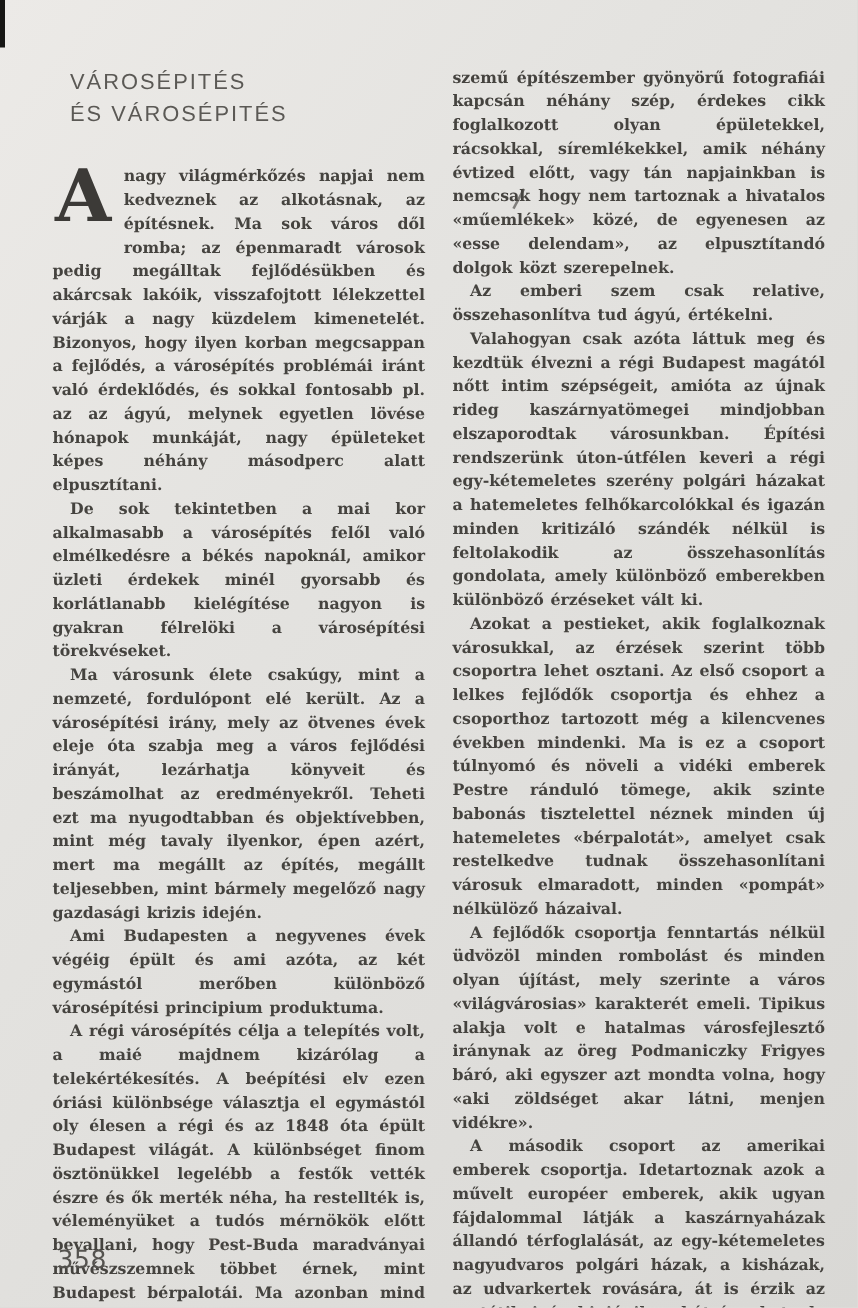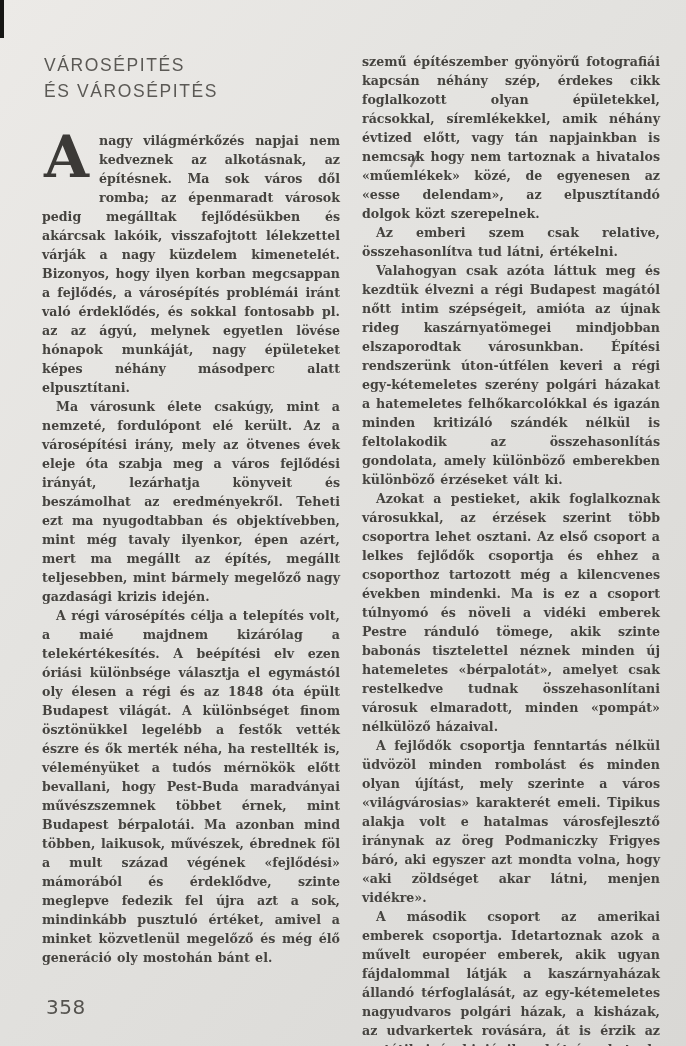--- a/index.html
+++ b/index.html
@@ -38,21 +38,21 @@
     position: absolute;
     left: 42px;
     top: 52px;
     display: flex;
     gap: 22px;
   }
   .col {
     width: 298px;
   }
   .article-title {
-    margin: 0 0 27px 2px;
+    margin: 0 0 27px 14px;
     font-family: "Liberation Sans", sans-serif;
     font-weight: 400;
     font-size: 17.5px;
     line-height: 26px;
     letter-spacing: 1.6px;
     color: #5b5955;
   }
   .article-title span { display: block; }
   .para {
     margin: 0;
@@ -94,28 +94,30 @@
 
   <div class="columns">
 
     <div class="col">
       <h1 class="article-title">
         <span>VÁROSÉPITÉS</span>
         <span>ÉS VÁROSÉPITÉS</span>
       </h1>
 
       <p class="para no-indent"><span class="drop-cap">A</span><span>nagy világmérkőzés napjai nem kedveznek az alkotásnak, az építésnek. Ma sok város dől romba; az épenmaradt városok pedig megálltak fejlődésükben és akárcsak lakóik, visszafojtott lélekzettel várják a nagy küzdelem kimenetelét. Bizonyos, hogy ilyen korban megcsappan a fejlődés, a városépítés problémái iránt való érdeklődés, és sokkal fontosabb pl. az az ágyú, melynek egyetlen lövése hónapok munkáját, nagy épületeket képes néhány másodperc alatt elpusztítani.</span></p>
+      <p class="para">De sok tekintetben a mai kor alkalmasabb a városépítés felől való elmélkedésre a békés napoknál, amikor üzleti érdekek minél gyorsabb és korlátlanabb kielégítése nagyon is gyakran félrelöki a városépítési törekvéseket.</p>
       <p class="para">Ma városunk élete csakúgy, mint a nemzeté, fordulópont elé került. Az a városépítési irány, mely az ötvenes évek eleje óta szabja meg a város fejlődési irányát, lezárhatja könyveit és beszámolhat az eredményekről. Teheti ezt ma nyugodtabban és objektívebben, mint még tavaly ilyenkor, épen azért, mert ma megállt az építés, megállt teljesebben, mint bármely megelőző nagy gazdasági krizis idején.</p>
+      <p class="para">Ami Budapesten a negyvenes évek végéig épült és ami azóta, az két egymástól merőben különböző városépítési principium produktuma.</p>
       <p class="para">A régi városépítés célja a telepítés volt, a maié majdnem kizárólag a telekértékesítés. A beépítési elv ezen óriási különbsége választja el egymástól oly élesen a régi és az 1848 óta épült Budapest világát. A különbséget finom ösztönükkel legelébb a festők vették észre és ők merték néha, ha restellték is, véleményüket a tudós mérnökök előtt bevallani, hogy Pest-Buda maradványai művészszemnek többet érnek, mint Budapest bérpalotái. Ma azonban mind többen, laikusok, művészek, ébrednek föl a mult század végének «fejlődési» mámorából és érdeklődve, szinte meglepve fedezik fel újra azt a sok, mindinkább pusztuló értéket, amivel a minket közvetlenül megelőző és még élő generáció oly mostohán bánt el.</p>
 
     </div>
 
     <div class="col">
       <p class="para no-indent">szemű építészember gyönyörű fotografiái kapcsán néhány szép, érdekes cikk foglalkozott olyan épületekkel, rácsokkal, síremlékekkel, amik néhány évtized előtt, vagy tán napjainkban is nemcsak hogy nem tartoznak a hivatalos «műemlékek» közé, de egyenesen az «esse delendam», az elpusztítandó dolgok közt szerepelnek.</p>
-      <p class="para">Az emberi szem csak relative, összehasonlítva tud látni, értékelni.</p>
+      <p class="para">Az emberi szem csak relative, összehasonlítva tud ágyú, értékelni.</p>
       <p class="para">Valahogyan csak azóta láttuk meg és kezdtük élvezni a régi Budapest magától nőtt intim szépségeit, amióta az újnak rideg kaszárnyatömegei mindjobban elszaporodtak városunkban. Építési rendszerünk úton-útfélen keveri a régi egy-kétemeletes szerény polgári házakat a hatemeletes felhőkarcolókkal és igazán minden kritizáló szándék nélkül is feltolakodik az összehasonlítás gondolata, amely különböző emberekben különböző érzéseket vált ki.</p>
       <p class="para">Azokat a pestieket, akik foglalkoznak városukkal, az érzések szerint több csoportra lehet osztani. Az első csoport a lelkes fejlődők csoportja és ehhez a csoporthoz tartozott még a kilencvenes években mindenki. Ma is ez a csoport túlnyomó és növeli a vidéki emberek Pestre ránduló tömege, akik szinte babonás tisztelettel néznek minden új hatemeletes «bérpalotát», amelyet csak restelkedve tudnak összehasonlítani városuk elmaradott, minden «pompát» nélkülöző házaival.</p>
       <p class="para">A fejlődők csoportja fenntartás nélkül üdvözöl minden rombolást és minden olyan újítást, mely szerinte a város «világvárosias» karakterét emeli. Tipikus alakja volt e hatalmas városfejlesztő iránynak az öreg Podmaniczky Frigyes báró, aki egyszer azt mondta volna, hogy «aki zöldséget akar látni, menjen vidékre».</p>
       <p class="para">A második csoport az amerikai emberek csoportja. Idetartoznak azok a művelt européer emberek, akik ugyan fájdalommal látják a kaszárnyaházak állandó térfoglalását, az egy-kétemeletes nagyudvaros polgári házak, a kisházak, az udvarkertek rovására, át is érzik az esztétikai és higiénikus hátrányokat, de azt hiszik, hogy meddő szentimentálizmus a dologról még csak beszélni is, mert a világváros fejlődése kérlelhetetlenül hajt «előre», a minél magasabb és szűkebb beépítés felé. Felfogásuk</p>
     </div>
 
   </div>
 
   <div class="page-number">358</div>
 

